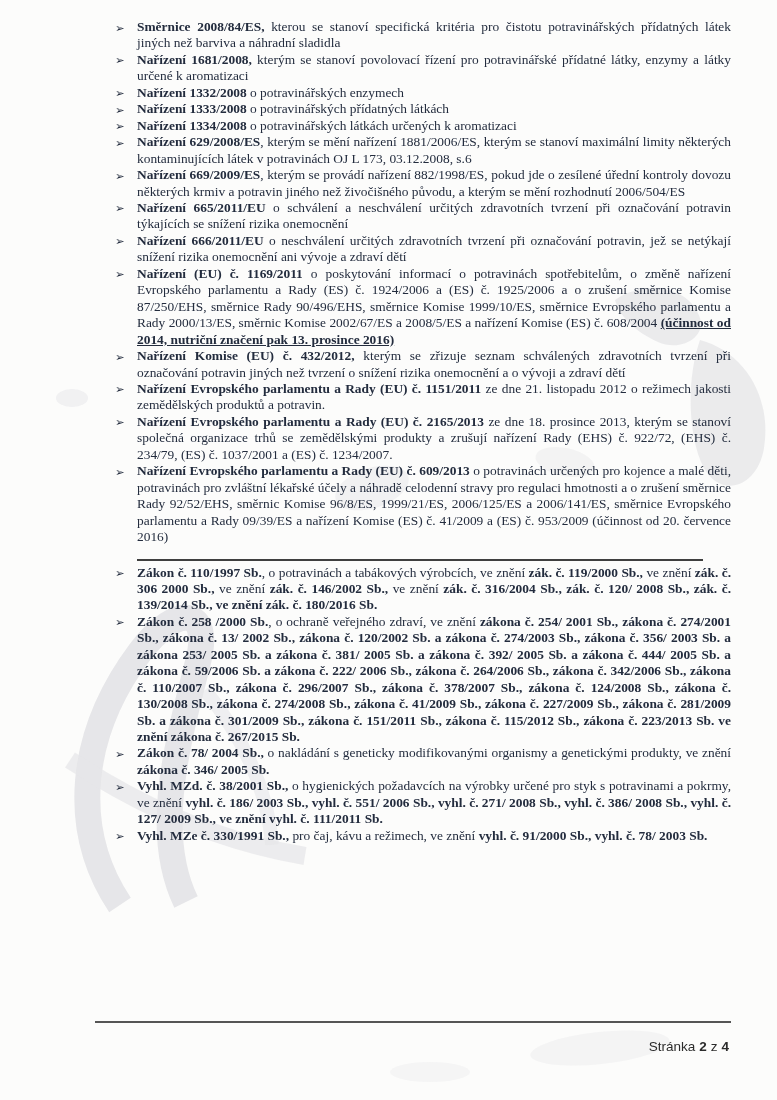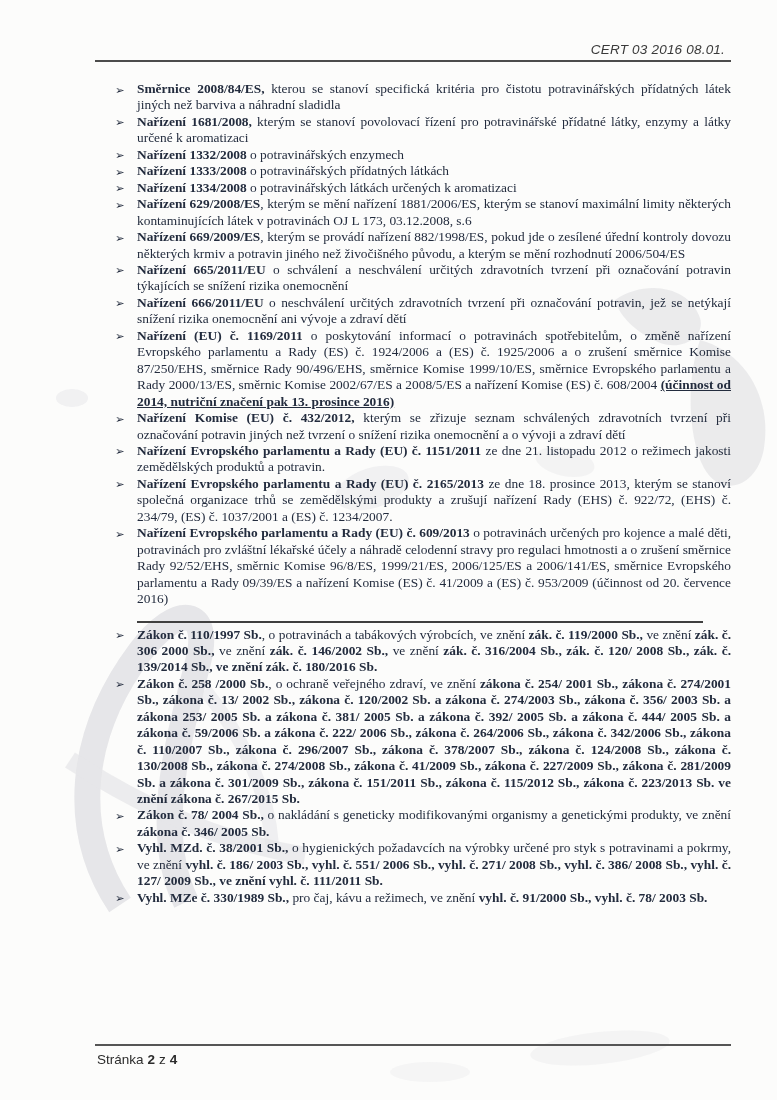--- a/index.html
+++ b/index.html
@@ -31,21 +31,21 @@
     font-family:"DejaVu Sans",sans-serif;
   }
   .b{font-weight:bold;}
   .u{text-decoration:underline;}
   .sep{border:none;border-top:2px solid #3f3f3f;margin:13px 28px 4px 42px;height:0;}
 
   
   .footer{position:absolute;left:95px;right:46px;top:1002px;z-index:1;}
   .footer .rule{border:none;border-top:2px solid #555;margin:0;height:0;}
   .footer .text{
-    text-align:left;margin-top:6px;color:#2c2c2c;
+    text-align:right;margin-top:16px;color:#2c2c2c;
     font-family:"Liberation Sans","DejaVu Sans",sans-serif;font-size:13.5px;
   }
   .footer .text span{margin:0 2px;}
 </style>
 </head>
 <body style="background: rgb(252, 252, 251);">
 
 <svg class="watermark" width="777" height="1100" viewBox="0 0 777 1100" xmlns="http://www.w3.org/2000/svg">
   <g fill="none" stroke="#e3e3e6" opacity="0.85">
     <path d="M 120 905 C 70 830 78 735 140 652 C 178 602 212 608 198 662 C 178 742 152 832 186 902" stroke-width="26"></path>
@@ -58,24 +58,20 @@
     <ellipse cx="372" cy="488" rx="38" ry="20" opacity="0.5" transform="rotate(-18 372 488)"></ellipse>
     <ellipse cx="565" cy="462" rx="30" ry="14" opacity="0.4" transform="rotate(12 565 462)"></ellipse>
     <ellipse cx="72" cy="398" rx="16" ry="9" opacity="0.5"></ellipse>
     <ellipse cx="600" cy="1048" rx="70" ry="16" opacity="0.35" transform="rotate(-6 600 1048)"></ellipse>
     <ellipse cx="430" cy="1072" rx="40" ry="10" opacity="0.3"></ellipse>
   </g>
 </svg>
 
 <div class="page">
 
-  <div class="header">
-    <span class="code">CERT 03 2016 08.01.</span>
-    <hr class="rule">
-  </div>
 
   <div class="content">
     <div>
         <div class="item"><span class="bullet">➢</span><span class="b">Směrnice 2008/84/ES,</span><span> kterou se stanoví specifická kritéria pro čistotu potravinářských přídatných látek jiných než barviva a náhradní sladidla</span></div>
         <div class="item"><span class="bullet">➢</span><span class="b">Nařízení 1681/2008,</span><span> kterým se stanoví povolovací řízení pro potravinářské přídatné látky, enzymy a látky určené k aromatizaci</span></div>
         <div class="item"><span class="bullet">➢</span><span class="b">Nařízení 1332/2008</span><span> o potravinářských enzymech</span></div>
         <div class="item"><span class="bullet">➢</span><span class="b">Nařízení 1333/2008</span><span> o potravinářských přídatných látkách</span></div>
         <div class="item"><span class="bullet">➢</span><span class="b">Nařízení 1334/2008</span><span> o potravinářských látkách určených k aromatizaci</span></div>
         <div class="item"><span class="bullet">➢</span><span class="b">Nařízení 629/2008/ES</span><span>, kterým se mění nařízení 1881/2006/ES, kterým se stanoví maximální limity některých kontaminujících látek v potravinách  OJ L 173, 03.12.2008, s.6</span></div>
         <div class="item"><span class="bullet">➢</span><span class="b">Nařízení 669/2009/ES</span><span>, kterým se provádí nařízení  882/1998/ES, pokud jde o zesílené úřední kontroly dovozu některých krmiv a potravin jiného než živočišného původu, a kterým se mění rozhodnutí 2006/504/ES</span></div>
@@ -88,21 +84,21 @@
         <div class="item"><span class="bullet">➢</span><span class="b">Nařízení Evropského parlamentu a Rady (EU) č. 609/2013</span><span> o potravinách určených pro kojence a malé děti, potravinách pro zvláštní lékařské účely a náhradě celodenní stravy pro regulaci hmotnosti a o zrušení směrnice Rady 92/52/EHS, směrnic Komise 96/8/ES, 1999/21/ES, 2006/125/ES a 2006/141/ES, směrnice Evropského parlamentu a Rady 09/39/ES a nařízení Komise (ES) č. 41/2009 a (ES) č. 953/2009 (účinnost od 20. července 2016)</span></div>
       </div>
 
     <hr class="sep">
 
     <div>
         <div class="item"><span class="bullet">➢</span><span class="b">Zákon č. 110/1997 Sb.</span><span>, o potravinách a tabákových výrobcích, ve znění </span><span class="b">zák. č. 119/2000 Sb.,</span><span> ve znění </span><span class="b">zák. č. 306 2000 Sb.,</span><span> ve znění </span><span class="b">zák. č. 146/2002 Sb.,</span><span> ve znění </span><span class="b">zák. č. 316/2004 Sb., zák. č. 120/ 2008 Sb., zák. č. 139/2014 Sb., ve znění zák. č. 180/2016 Sb.</span></div>
         <div class="item"><span class="bullet">➢</span><span class="b">Zákon č. 258 /2000 Sb.</span><span>, o ochraně veřejného zdraví, ve znění </span><span class="b">zákona č. 254/ 2001 Sb., zákona č. 274/2001 Sb., zákona č. 13/ 2002 Sb., zákona č. 120/2002 Sb. a zákona č. 274/2003 Sb., zákona č. 356/ 2003 Sb. a zákona 253/ 2005 Sb. a zákona č. 381/ 2005 Sb. a zákona č. 392/ 2005 Sb. a zákona č. 444/ 2005 Sb. a zákona č. 59/2006 Sb. a zákona č. 222/ 2006 Sb., zákona č. 264/2006 Sb., zákona č. 342/2006 Sb., zákona č. 110/2007 Sb., zákona č. 296/2007 Sb., zákona č. 378/2007 Sb., zákona č. 124/2008 Sb., zákona č. 130/2008 Sb., zákona č. 274/2008 Sb., zákona č. 41/2009 Sb., zákona č. 227/2009 Sb., zákona č. 281/2009 Sb. a zákona č. 301/2009 Sb., zákona č. 151/2011 Sb., zákona č. 115/2012 Sb., zákona č. 223/2013 Sb. ve znění zákona č. 267/2015 Sb.</span></div>
         <div class="item"><span class="bullet">➢</span><span class="b">Zákon č. 78/ 2004 Sb.,</span><span> o nakládání s geneticky modifikovanými organismy a genetickými produkty, ve znění </span><span class="b">zákona č. 346/ 2005 Sb.</span></div>
         <div class="item"><span class="bullet">➢</span><span class="b">Vyhl. MZd. č. 38/2001 Sb.,</span><span> o hygienických požadavcích na výrobky určené pro styk s potravinami a pokrmy, ve znění </span><span class="b">vyhl. č. 186/ 2003 Sb., vyhl. č. 551/ 2006 Sb., vyhl. č. 271/ 2008 Sb., vyhl. č. 386/ 2008 Sb., vyhl. č. 127/ 2009 Sb., ve znění vyhl. č. 111/2011 Sb.</span></div>
-        <div class="item"><span class="bullet">➢</span><span class="b">Vyhl. MZe č. 330/1989 Sb.,</span><span> pro čaj, kávu a režimech, ve znění </span><span class="b">vyhl. č. 91/2000 Sb., vyhl. č. 78/ 2003 Sb.</span></div>
+        <div class="item"><span class="bullet">➢</span><span class="b">Vyhl. MZe č. 330/1991 Sb.,</span><span> pro čaj, kávu a režimech, ve znění </span><span class="b">vyhl. č. 91/2000 Sb., vyhl. č. 78/ 2003 Sb.</span></div>
       </div>
   </div>
 
   <div class="footer">
     <hr class="rule">
     <div class="text">
       <span>Stránka</span><span class="b">2</span><span>z</span><span class="b">4</span>
     </div>
   </div>
 

